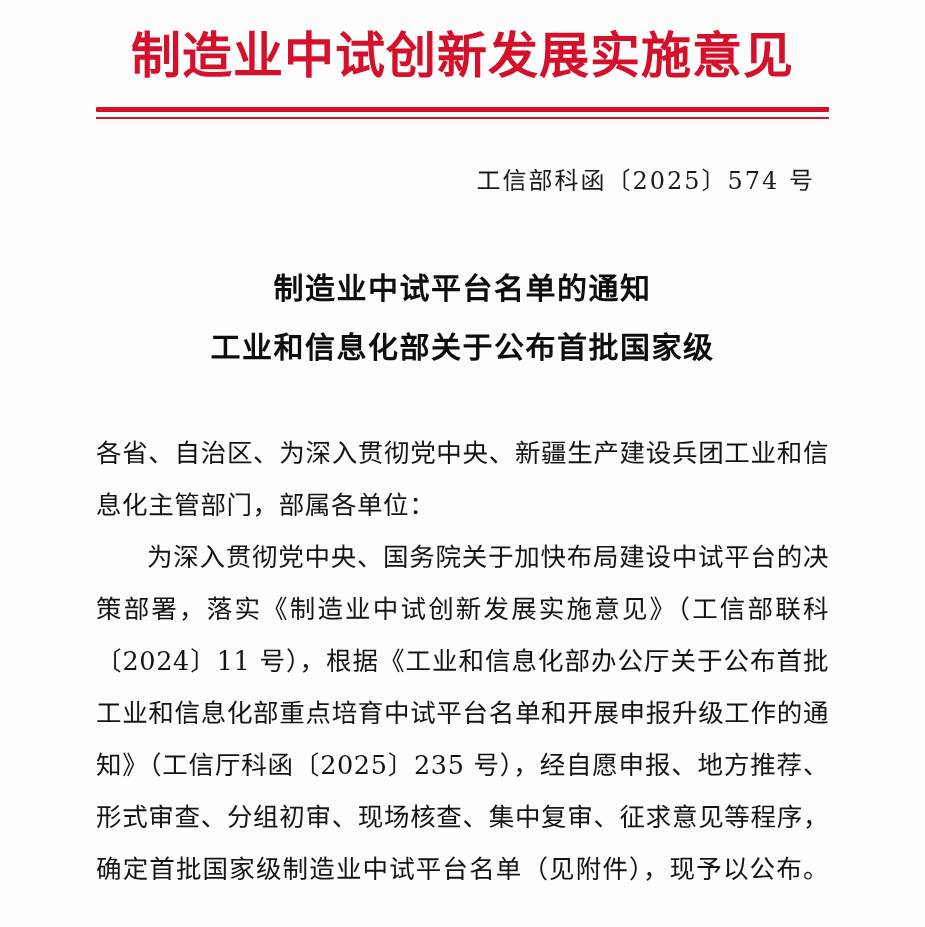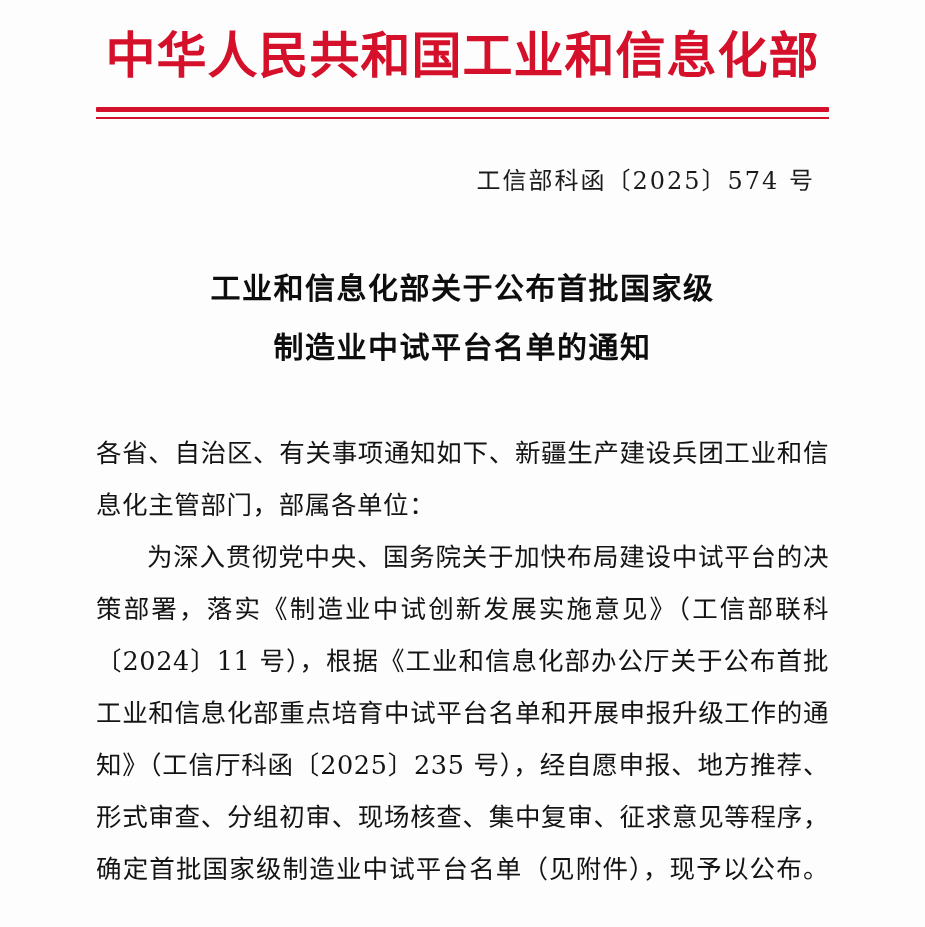--- a/index.html
+++ b/index.html
@@ -96,32 +96,32 @@
     overflow: hidden;
     max-height: 470px;
   }
 </style>
 </head>
 <body>
 
 <div class="page">
 
   <div class="letterhead">
-    <div class="letterhead-title">中华人民共和国工业和信息化部</div>
+    <div class="letterhead-title">制造业中试创新发展实施意见</div>
     <div class="rule-wrap">
       <div class="rule-thick"></div>
       <div class="rule-thin"></div>
     </div>
   </div>
 
   <div class="doc-number">工信部科函〔2025〕574 号</div>
 
   <div class="doc-title">
+    <span class="line">制造业中试平台名单的通知</span>
     <span class="line">工业和信息化部关于公布首批国家级</span>
-    <span class="line">制造业中试平台名单的通知</span>
   </div>
 
   <div class="body-text clip">
-    <p>各省、自治区、有关事项通知如下、新疆生产建设兵团工业和信息化主管部门，部属各单位：</p>
+    <p>各省、自治区、为深入贯彻党中央、新疆生产建设兵团工业和信息化主管部门，部属各单位：</p>
     <p class="indent">为深入贯彻党中央、国务院关于加快布局建设中试平台的决策部署，落实《制造业中试创新发展实施意见》（工信部联科〔2024〕11 号），根据《工业和信息化部办公厅关于公布首批工业和信息化部重点培育中试平台名单和开展申报升级工作的通知》（工信厅科函〔2025〕235 号），经自愿申报、地方推荐、形式审查、分组初审、现场核查、集中复审、征求意见等程序，确定首批国家级制造业中试平台名单（见附件），现予以公布。有关事项通知如下：</p>
   </div>
 
 </div>
 
 </body></html>

